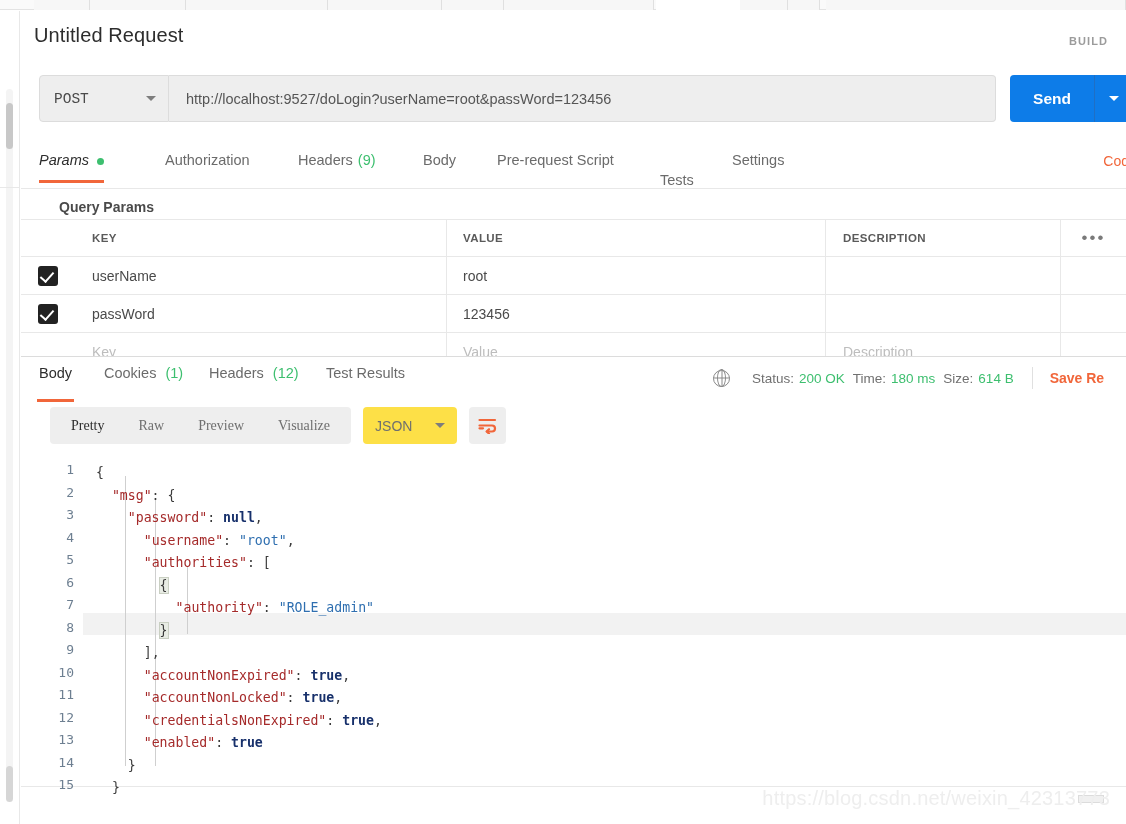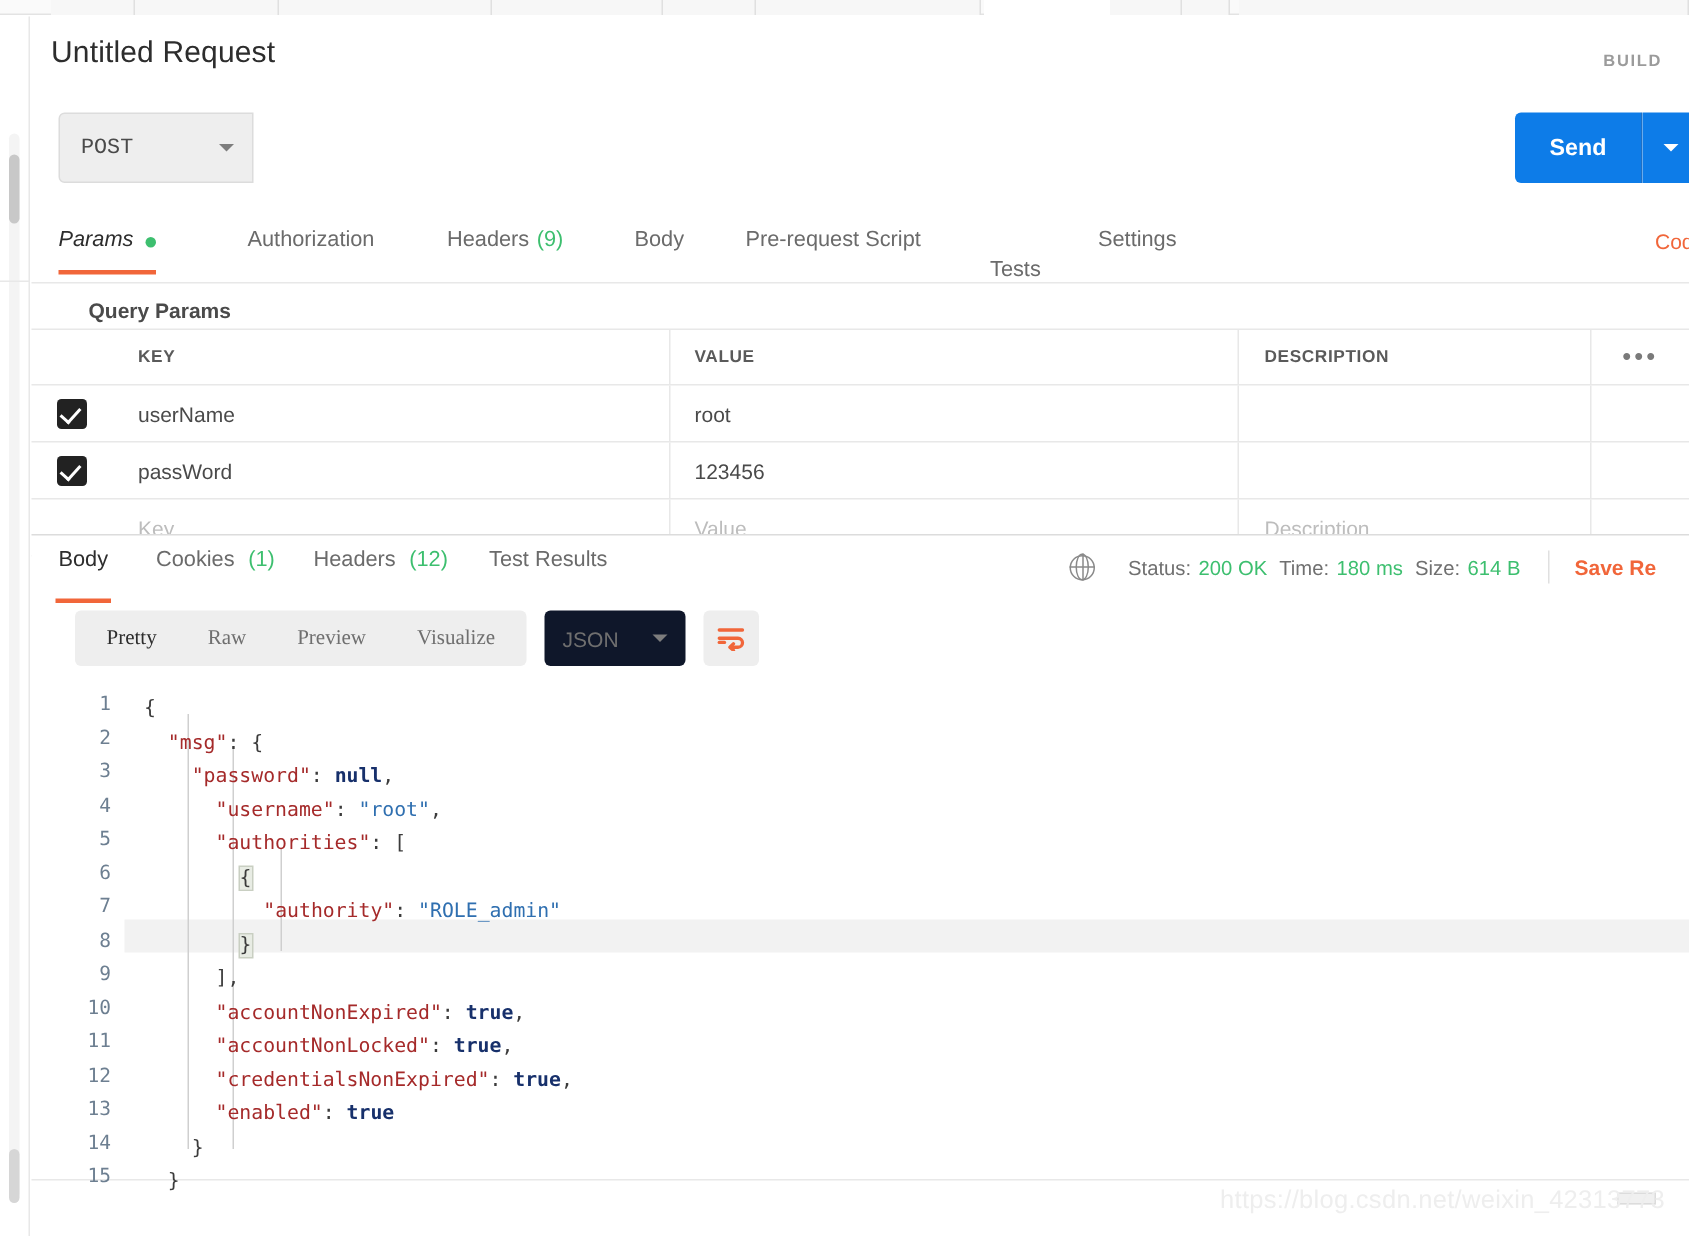--- a/index.html
+++ b/index.html
@@ -110,41 +110,41 @@
   .globe .ell { position:absolute; left:3.2px; top:-1.4px; right:3.2px; bottom:-1.4px;
                 border:1.4px solid #8a8a8a; border-radius:50%; }
   .divider-v { width:1px; height:22px; background:#e0e0e0; margin-left:18px; }
   .saveresp { color:#f1663a; font-size:14px; font-weight:bold; margin-left:17px; white-space:nowrap; }
 
   
   .vbar { position:absolute; left:29px; top:50px; height:37px; display:flex; align-items:center; }
   .segset { height:37px; background:#eeeeee; border-radius:4px; display:flex; align-items:center; padding:0 4px; }
   .seg { font-size:14px; color:#6f6f6f; padding:0 17px; height:28px; display:flex; align-items:center; border-radius:3px;font-family:Liberation Serif, serif; }
   .seg.on { color:#2d2d2d; }
-  .fmt { margin-left:12px; height:37px; width:94px; background:#0f172a; border-radius:4px;
+  .fmt { margin-left:12px; height:37px; width:94px; background:#fde047; border-radius:4px;
          display:flex; align-items:center; padding:0 12px; }
   .fmt .f-lbl { font-size:14px; color:#6f6f6f; flex:1; }
   .wrapbtn { margin-left:12px; width:37px; height:37px; background:#eeeeee; border-radius:4px;
              display:flex; align-items:center; justify-content:center; }
 
   
   .code { position:absolute; left:21px; top:456px; width:1105px; height:348px;
           font-family:"DejaVu Sans Mono", monospace; font-size:13.2px; }
   .gut { position:absolute; left:0; top:0; width:62px; height:348px; }
   .ln { position:absolute; right:9px; color:#6d7f91; font-size:13px; text-align:right; }
   .cl { position:absolute; left:75px; white-space:pre; line-height:22.5px; }
   .hl-row { position:absolute; left:62px; right:0; height:22px; background:#f2f2f2; }
   .guide { position:absolute; width:1px; background:#cfcfcf; }
   .brk { background:#e8ece4; outline:1px solid #c9cfc2; }
   .k-key { color:#a52a2a; }
   .k-str { color:#2f6fb0; }
   .k-lit { color:#17306b; font-weight:bold; }
   .k-pun { color:#3b3b3b; }
 
-  .wmark { position:absolute; right:16px; bottom:14px; font-size:17px; color:#eeeeee;
+  .wmark { position:absolute; right:16px; bottom:14px; font-size:20px; color:#eeeeee;
            font-family:"Liberation Sans", sans-serif; letter-spacing:.2px; }
   .botline { position:absolute; left:0; right:0; bottom:16px; height:1px; background:#e8e8e8; }
   .bot-thumb { position:absolute; left:6px; bottom:22px; width:7px; height:36px; background:#d6d6d6; border-radius:4px; }
   .br-stub { position:absolute; right:22px; bottom:0; width:26px; height:8px; background:#f0f0f0;
              border:1px solid #dcdcdc; }
 </style>
 </head>
 <body>
 
 <div id="root">
@@ -170,20 +170,23 @@
 
   <div class="reqpane">
 
     <div class="req-title">Untitled Request</div>
     <div class="build-lbl">BUILD</div>
 
     <div class="urlrow">
       <div class="method">
         <span class="m-lbl">POST</span>
         <span class="caret"></span>
+      </div>
+      <div class="urlbox">
+        <span class="u-txt">http://localhost:9527/doLogin?userName=root&amp;passWord=123456</span>
       </div>
       <div class="sendwrap">
         <div class="send-main">Send</div>
         <div class="send-drop">
           <span class="c2"></span>
         </div>
       </div>
 
     </div>
 

